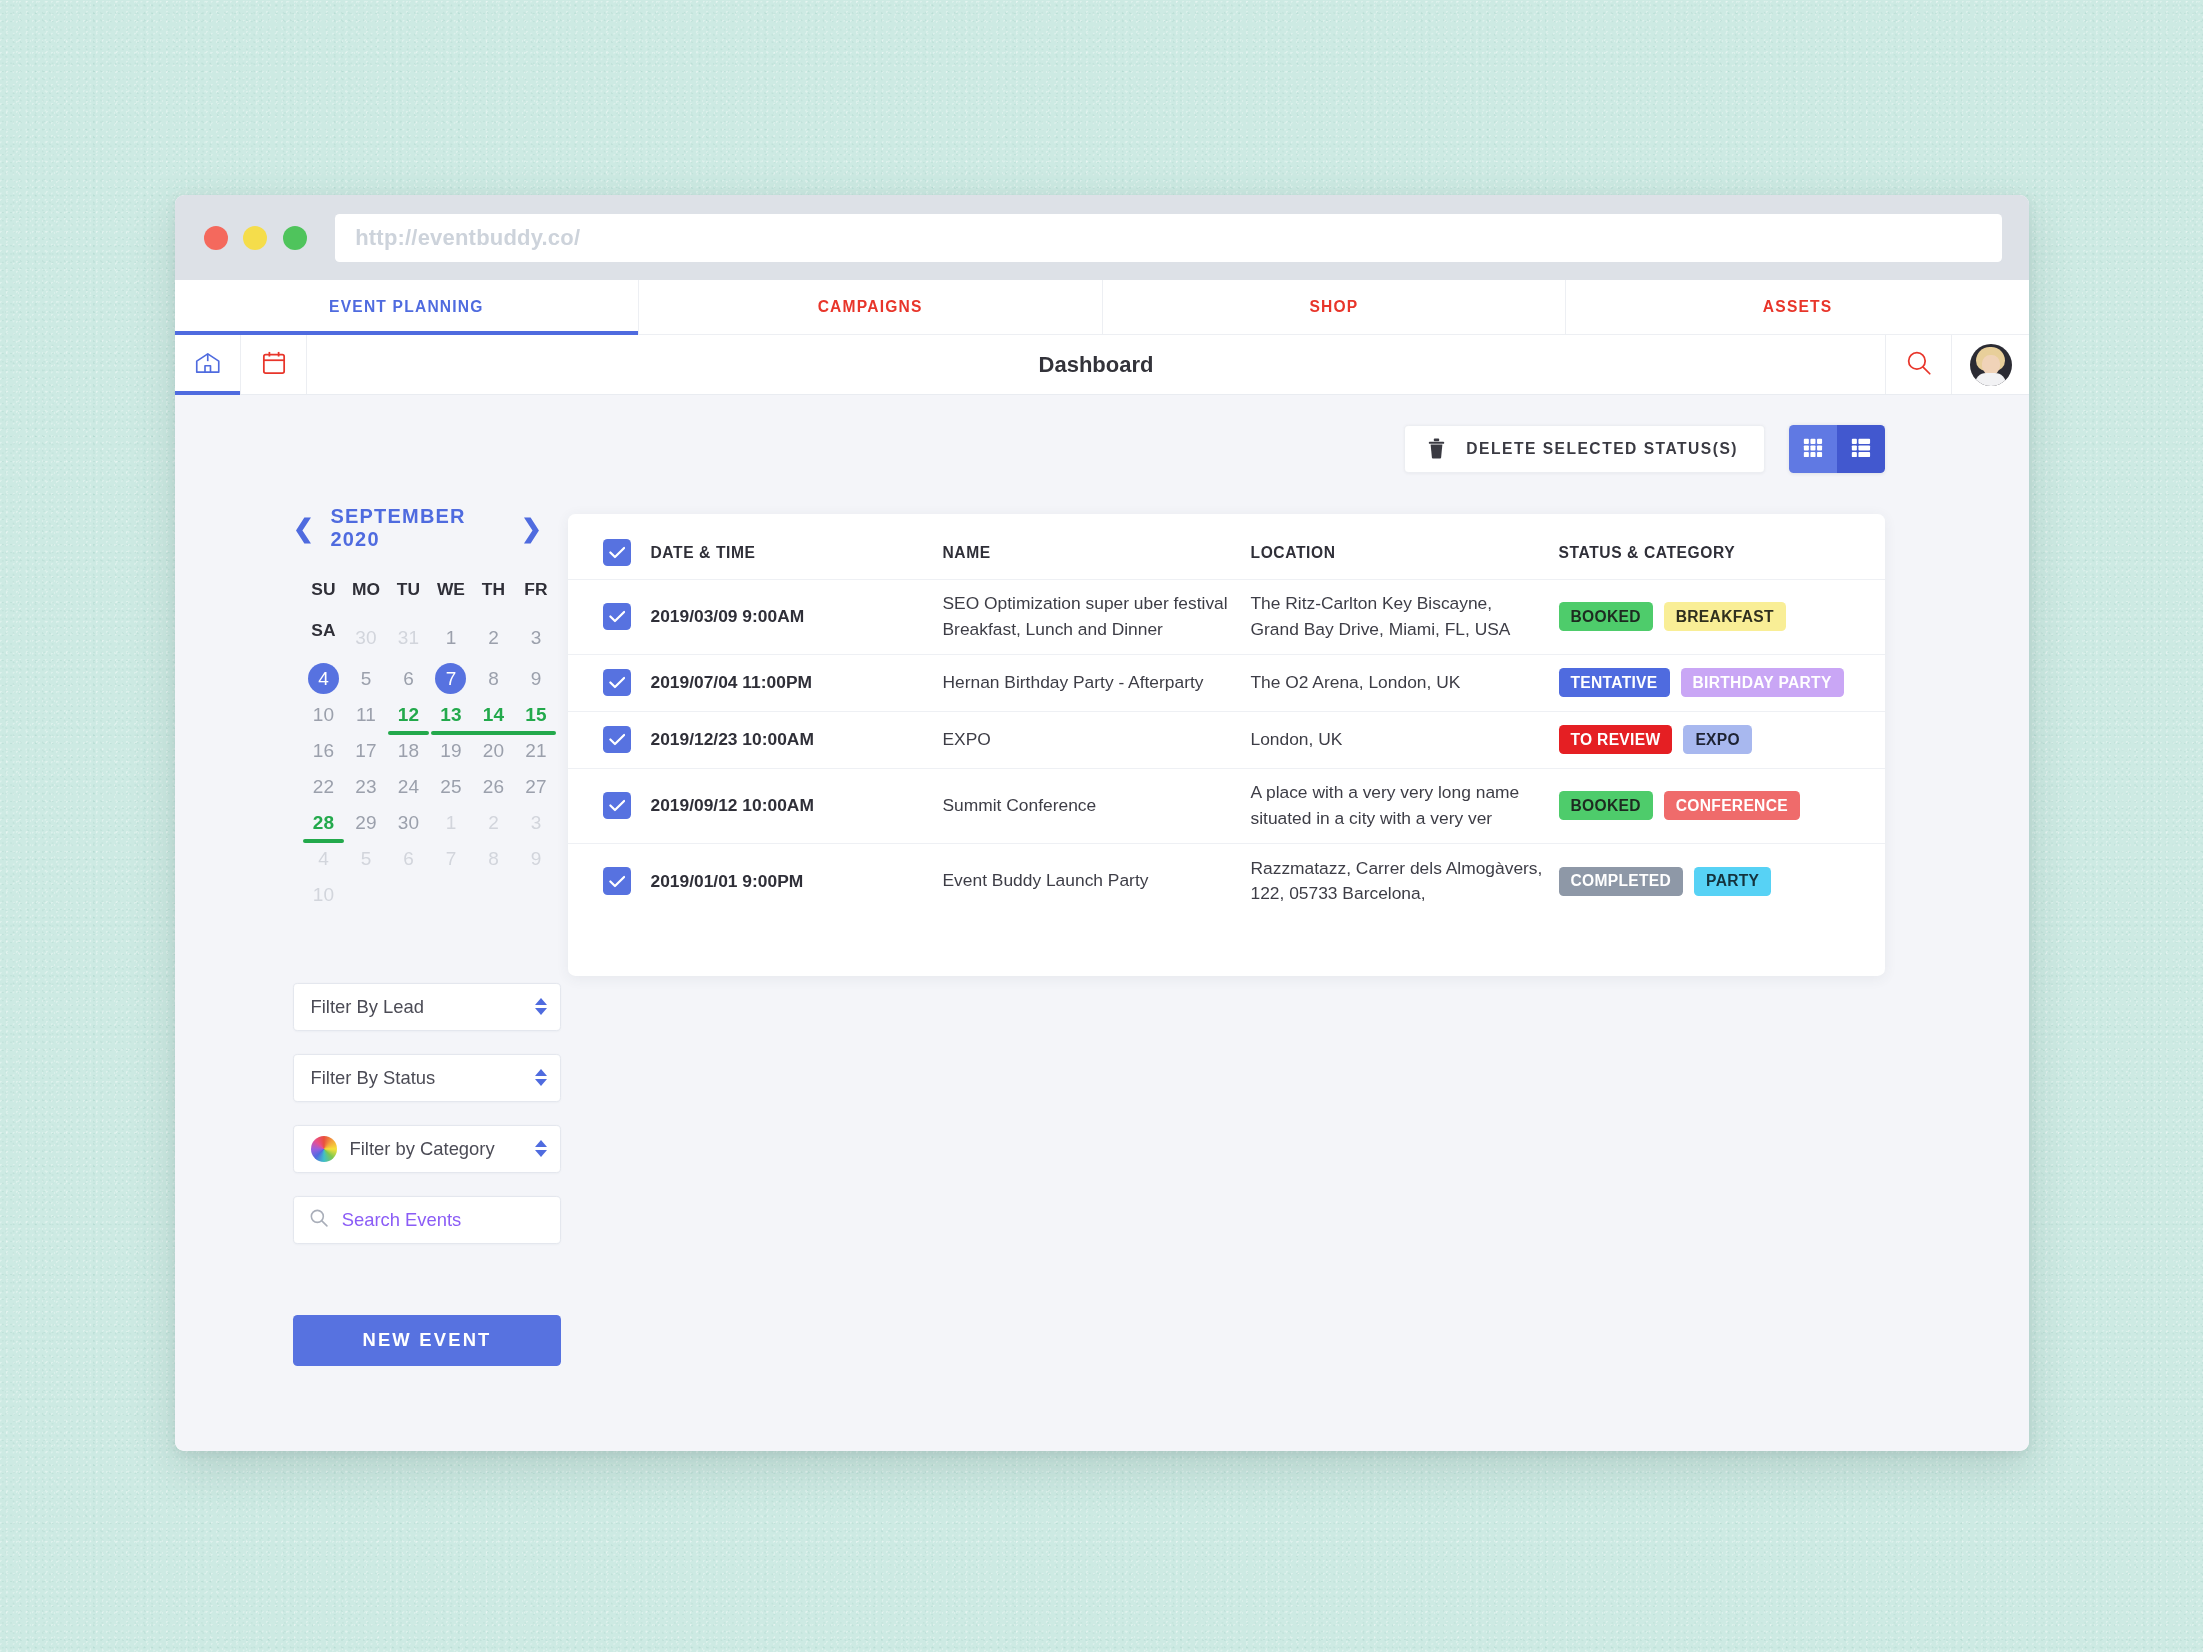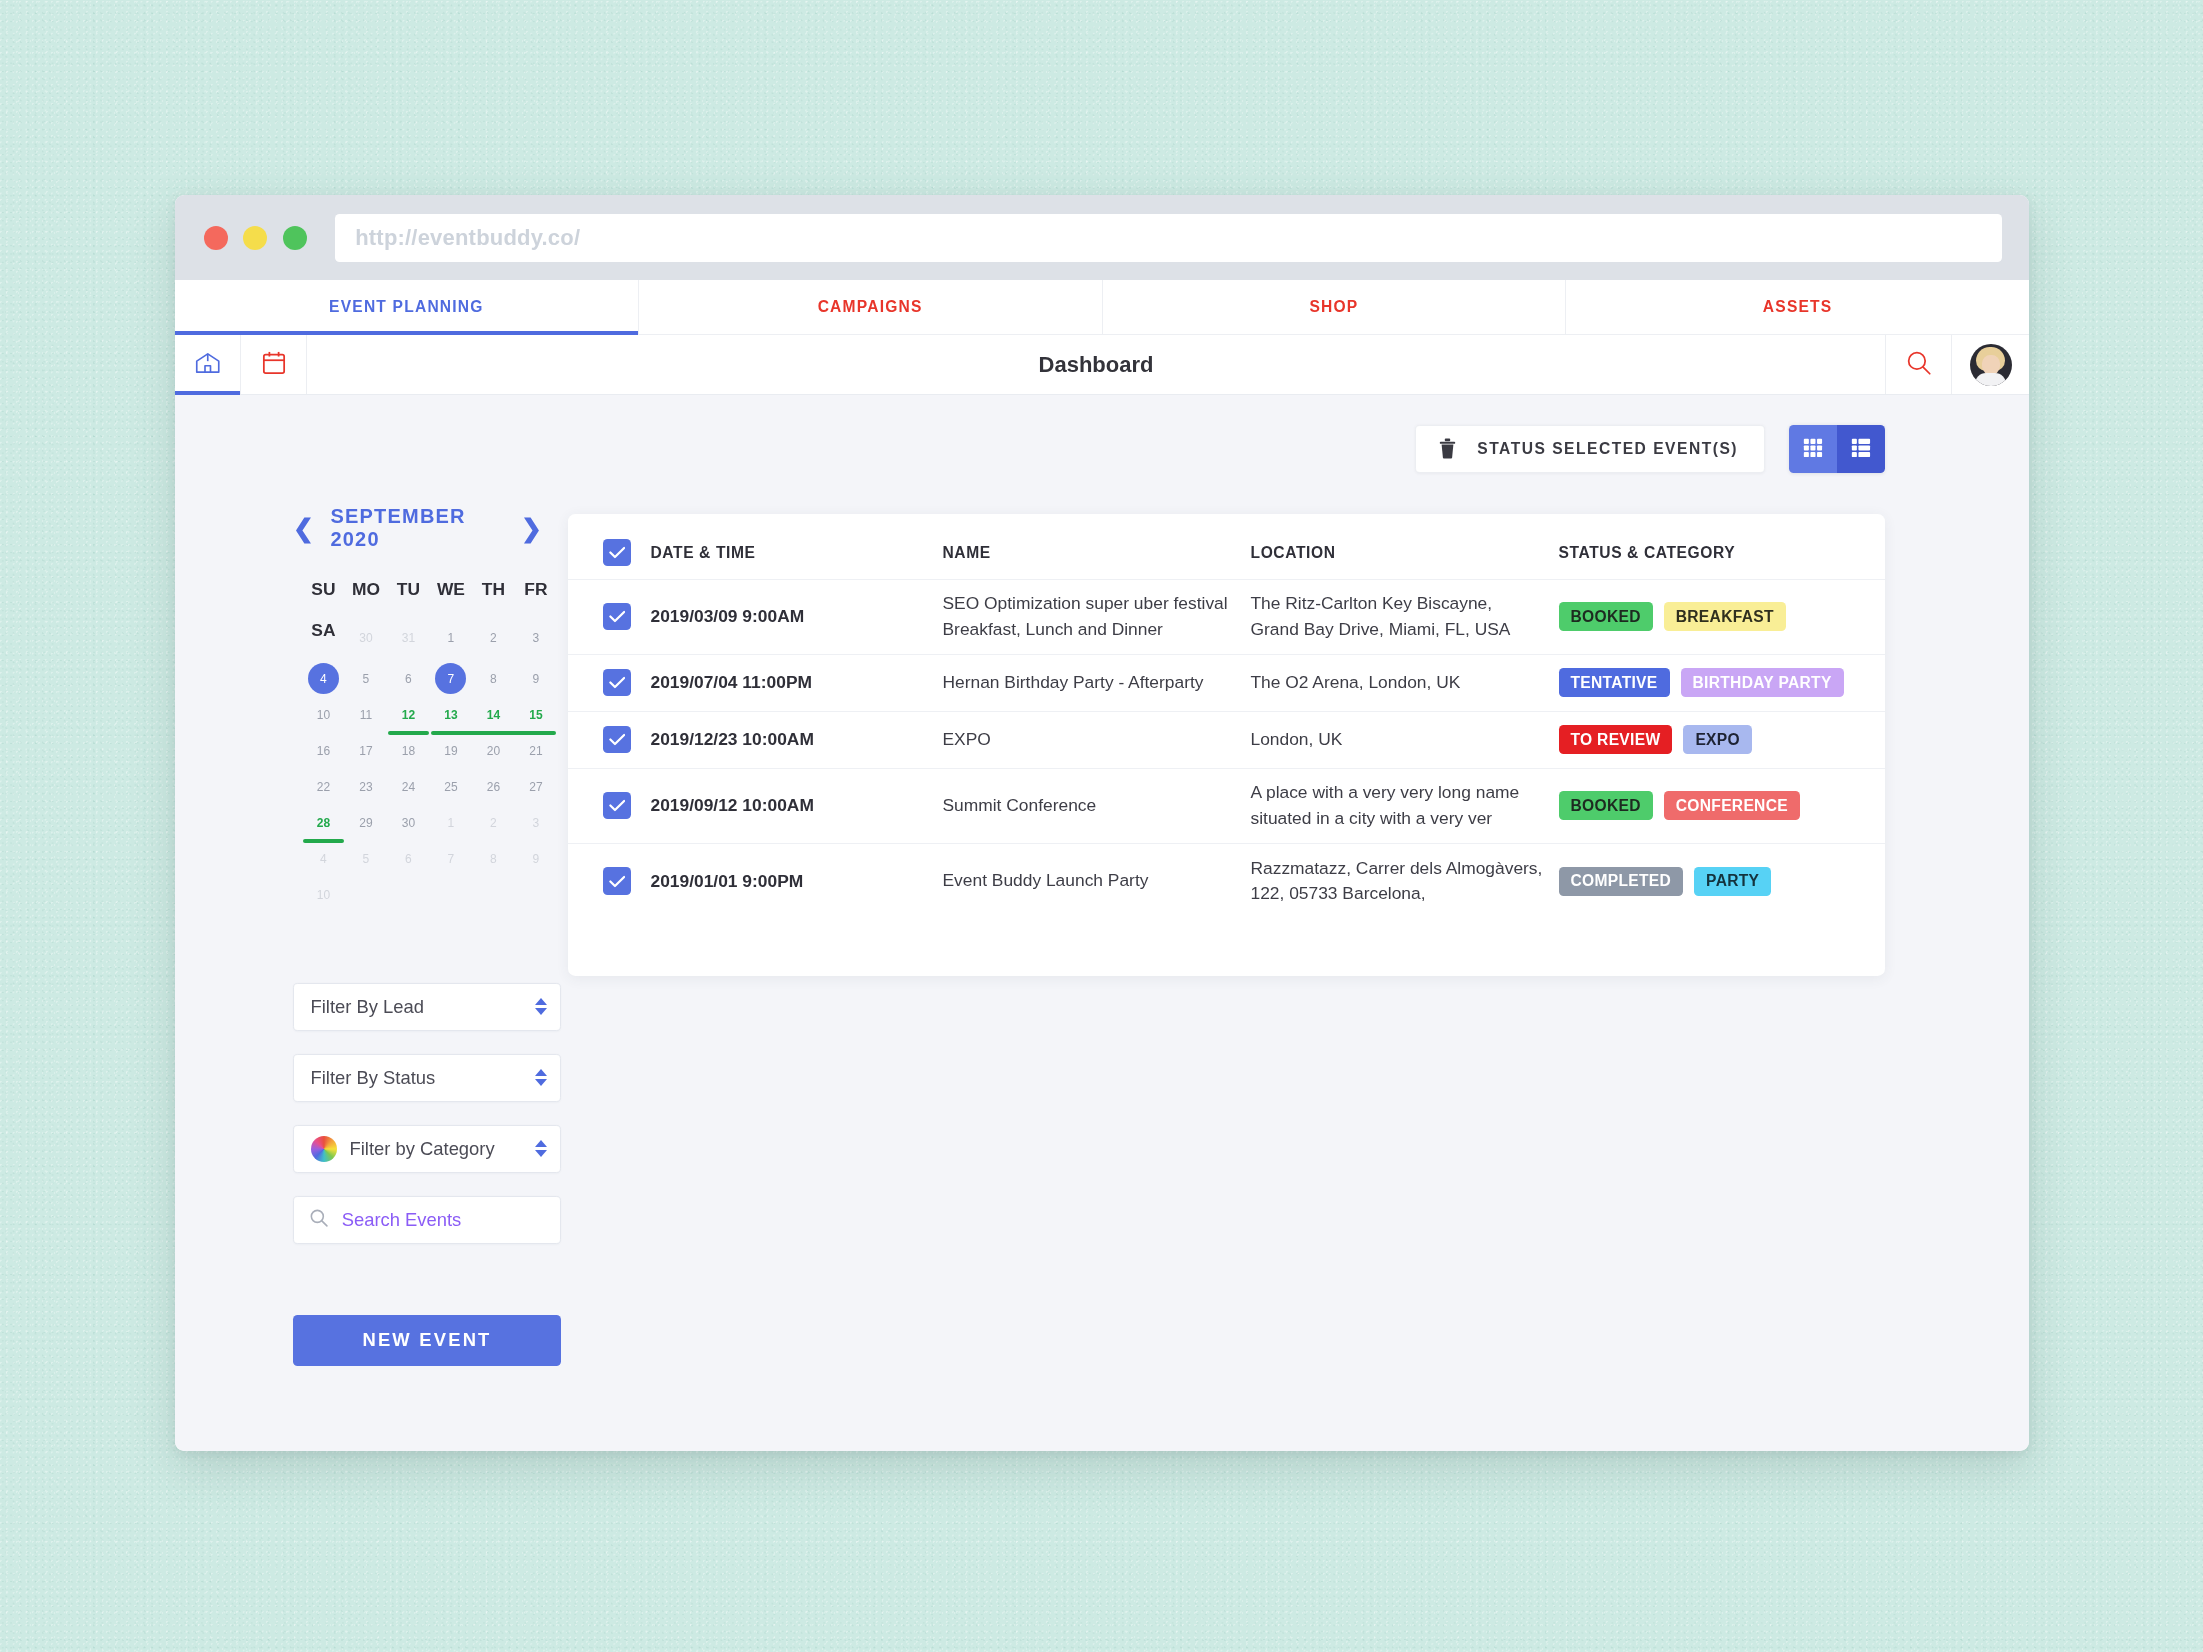--- a/index.html
+++ b/index.html
@@ -276,21 +276,21 @@
     font-weight: bold;
     color: #2f2f38;
     padding-bottom: 20px;
   }
   .cal-cell {
     height: 36px;
     display: flex;
     align-items: center;
     justify-content: center;
     position: relative;
-    font-size: 12px;
+    font-size: 19px;
     color: #9ba0ac;
     cursor: pointer;
   }
   .cal-cell.muted { color: #d2d5dc; }
   .cal-cell.sel {
     color: #ffffff;
   }
   .cal-cell.sel::before {
     content: "";
     position: absolute;
@@ -514,21 +514,21 @@
 
     <div class="toolbar">
       <div class="delete-btn">
         <span>
           <svg width="19" height="22" viewBox="0 0 21 24" fill="#3a3a42">
             <rect x="2" y="5" width="17" height="2.4" rx="1"></rect>
             <rect x="7.5" y="1.5" width="6" height="3" rx="1"></rect>
             <path d="M4 8 L17 8 L15.6 22.5 Q15.5 23.5 14.5 23.5 L6.5 23.5 Q5.5 23.5 5.4 22.5 Z"></path>
           </svg>
         </span>
-        <span class="label">STATUS SELECTED EVENT(S)</span>
+        <span class="label">DELETE SELECTED STATUS(S)</span>
       </div>
       <div class="view-toggle">
         <div class="view-btn">
           <span>
             <svg width="22" height="22" viewBox="0 0 24 24" fill="#ffffff">
               <rect x="2" y="2" width="5.5" height="5.5" rx="1"></rect>
               <rect x="9.2" y="2" width="5.5" height="5.5" rx="1"></rect>
               <rect x="16.4" y="2" width="5.5" height="5.5" rx="1"></rect>
               <rect x="2" y="9.2" width="5.5" height="5.5" rx="1"></rect>
               <rect x="9.2" y="9.2" width="5.5" height="5.5" rx="1"></rect>

